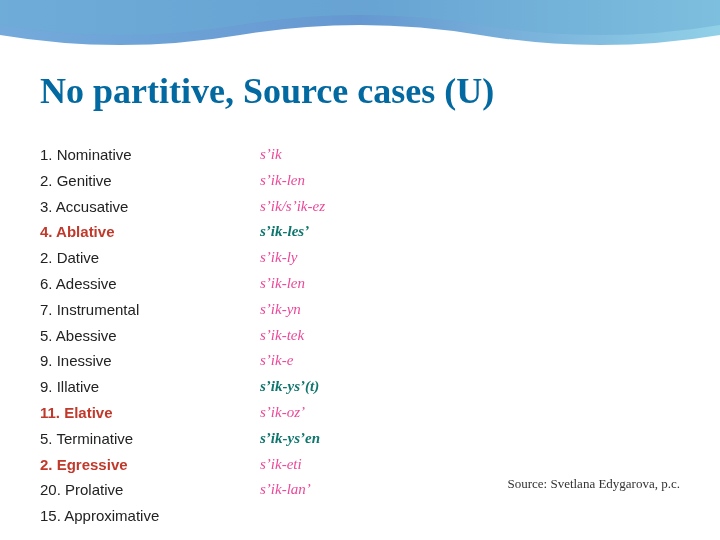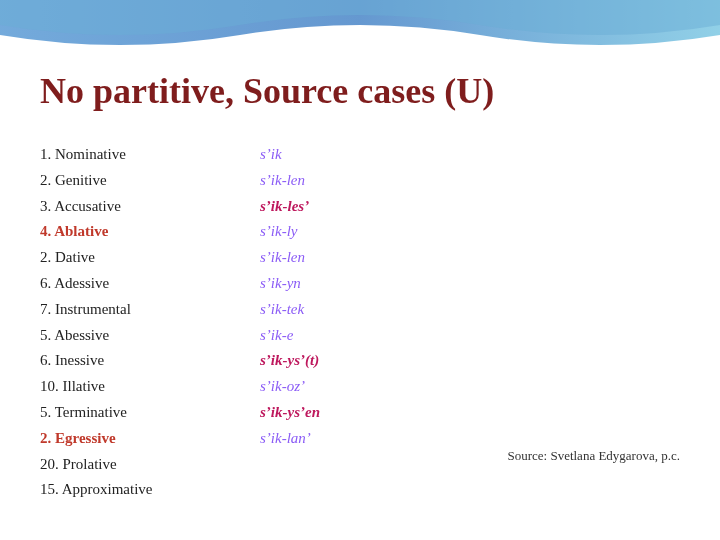--- a/index.html
+++ b/index.html
@@ -19,70 +19,70 @@
       top: 0;
       left: 0;
       width: 100%;
       height: 60px;
       overflow: hidden;
     }
 
     .page-title {
       font-size: 36px;
       font-weight: bold;
-      color: #7f1d1d;
+      color: #0369a1;
       padding: 70px 40px 20px 40px;
       font-family: Georgia, serif;
     }
 
     .content-area {
       display: flex;
       padding: 10px 40px 20px 40px;
       gap: 60px;
     }
 
     .cases-list {
       list-style: none;
       min-width: 160px;
     }
 
     .cases-list li {
       font-size: 15px;
       line-height: 1.72;
       color: #222;
-      font-family: Liberation Serif, serif;
+      font-family: Liberation Sans, sans-serif;
     }
 
     .cases-list li.highlighted {
       color: #c0392b;
       font-weight: bold;
     }
 
     .forms-list {
       list-style: none;
       min-width: 160px;
     }
 
     .forms-list li {
       font-size: 15px;
       line-height: 1.72;
-      color: #8b5cf6;
+      color: #ec4899;
       font-family: Georgia, serif;
       font-style: italic;
     }
 
     .forms-list li.highlighted {
-      color: #be185d;
+      color: #0f766e;
       font-weight: bold;
       font-style: italic;
     }
 
     .source-credit {
       position: absolute;
-      bottom: 76px;
+      bottom: 48px;
       right: 40px;
       font-size: 13px;
       color: #333;
       font-family: Georgia, serif;
     }
   </style>
 </head>
 <body>
 
 <div class="top-wave">
@@ -106,37 +106,40 @@
 
   <ul class="cases-list" id="cases-list">
       <li>1. Nominative</li>
       <li>2. Genitive</li>
       <li>3. Accusative</li>
       <li class="highlighted">4. Ablative</li>
       <li>2. Dative</li>
       <li>6. Adessive</li>
       <li>7. Instrumental</li>
       <li>5. Abessive</li>
-      <li>6. Inessive</li>
-      <li>10. Illative</li>
+      <li>9. Inessive</li>
+      <li>9. Illative</li>
+      <li class="highlighted">11. Elative</li>
       <li>5. Terminative</li>
       <li class="highlighted">2. Egressive</li>
       <li>20. Prolative</li>
       <li>15. Approximative</li>
     </ul>
   <ul class="forms-list" id="forms-list">
       <li>sʼik</li>
       <li>sʼik-len</li>
+      <li>sʼik/sʼik-ez</li>
       <li class="highlighted">sʼik-lesʼ</li>
       <li>sʼik-ly</li>
       <li>sʼik-len</li>
       <li>sʼik-yn</li>
       <li>sʼik-tek</li>
       <li>sʼik-e</li>
       <li class="highlighted">sʼik-ysʼ(t)</li>
       <li>sʼik-ozʼ</li>
       <li class="highlighted">sʼik-ysʼen</li>
+      <li>sʼik-eti</li>
       <li>sʼik-lanʼ</li>
     </ul>
 
 </div>
 
 <div class="source-credit">Source: Svetlana Edygarova, p.c.</div>
 
 </body></html>

